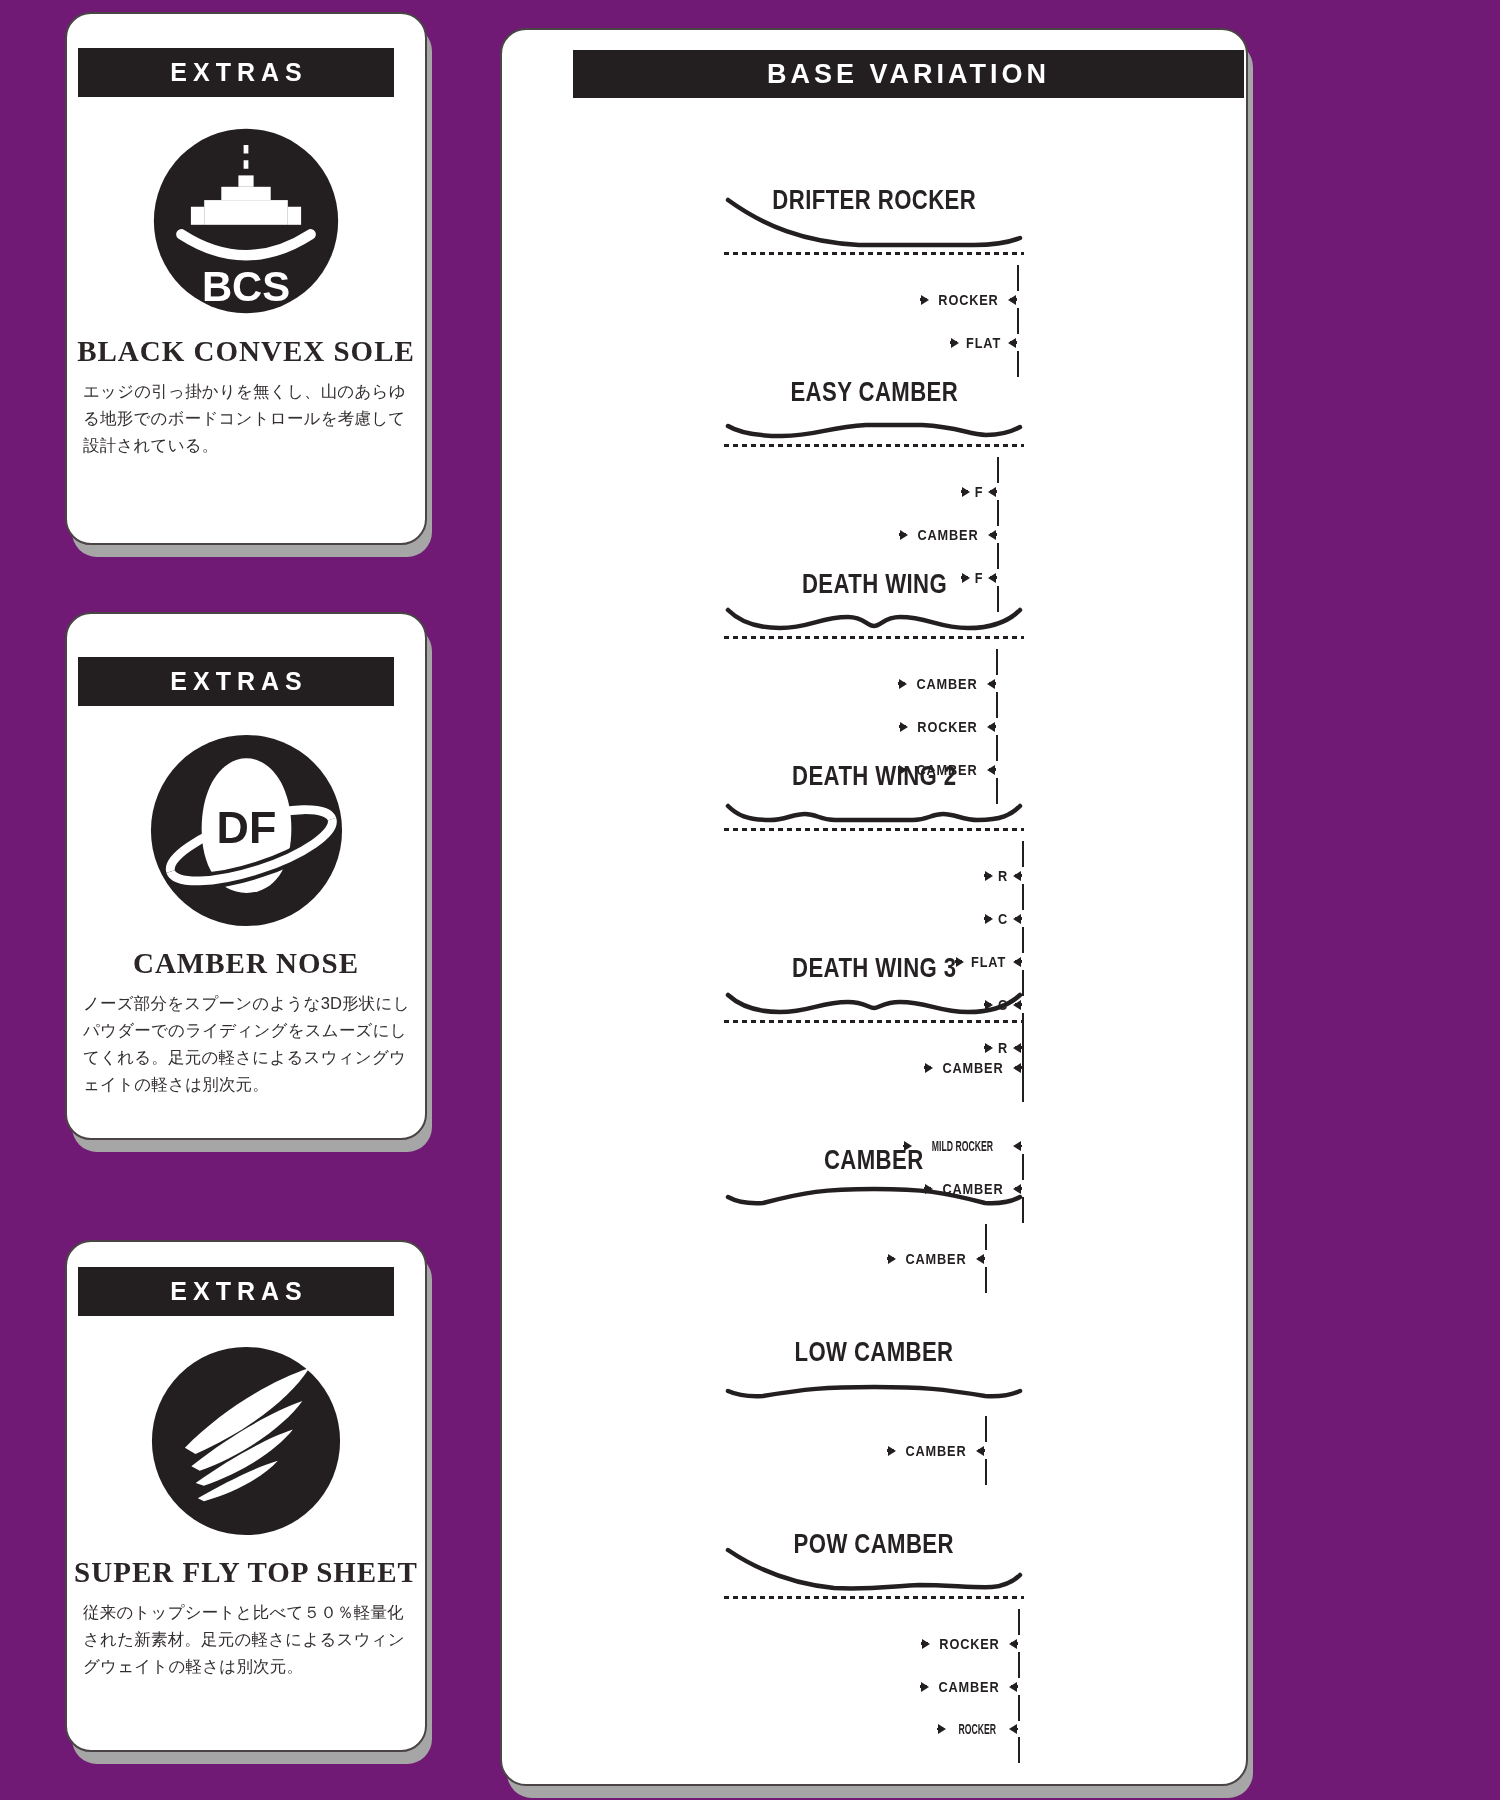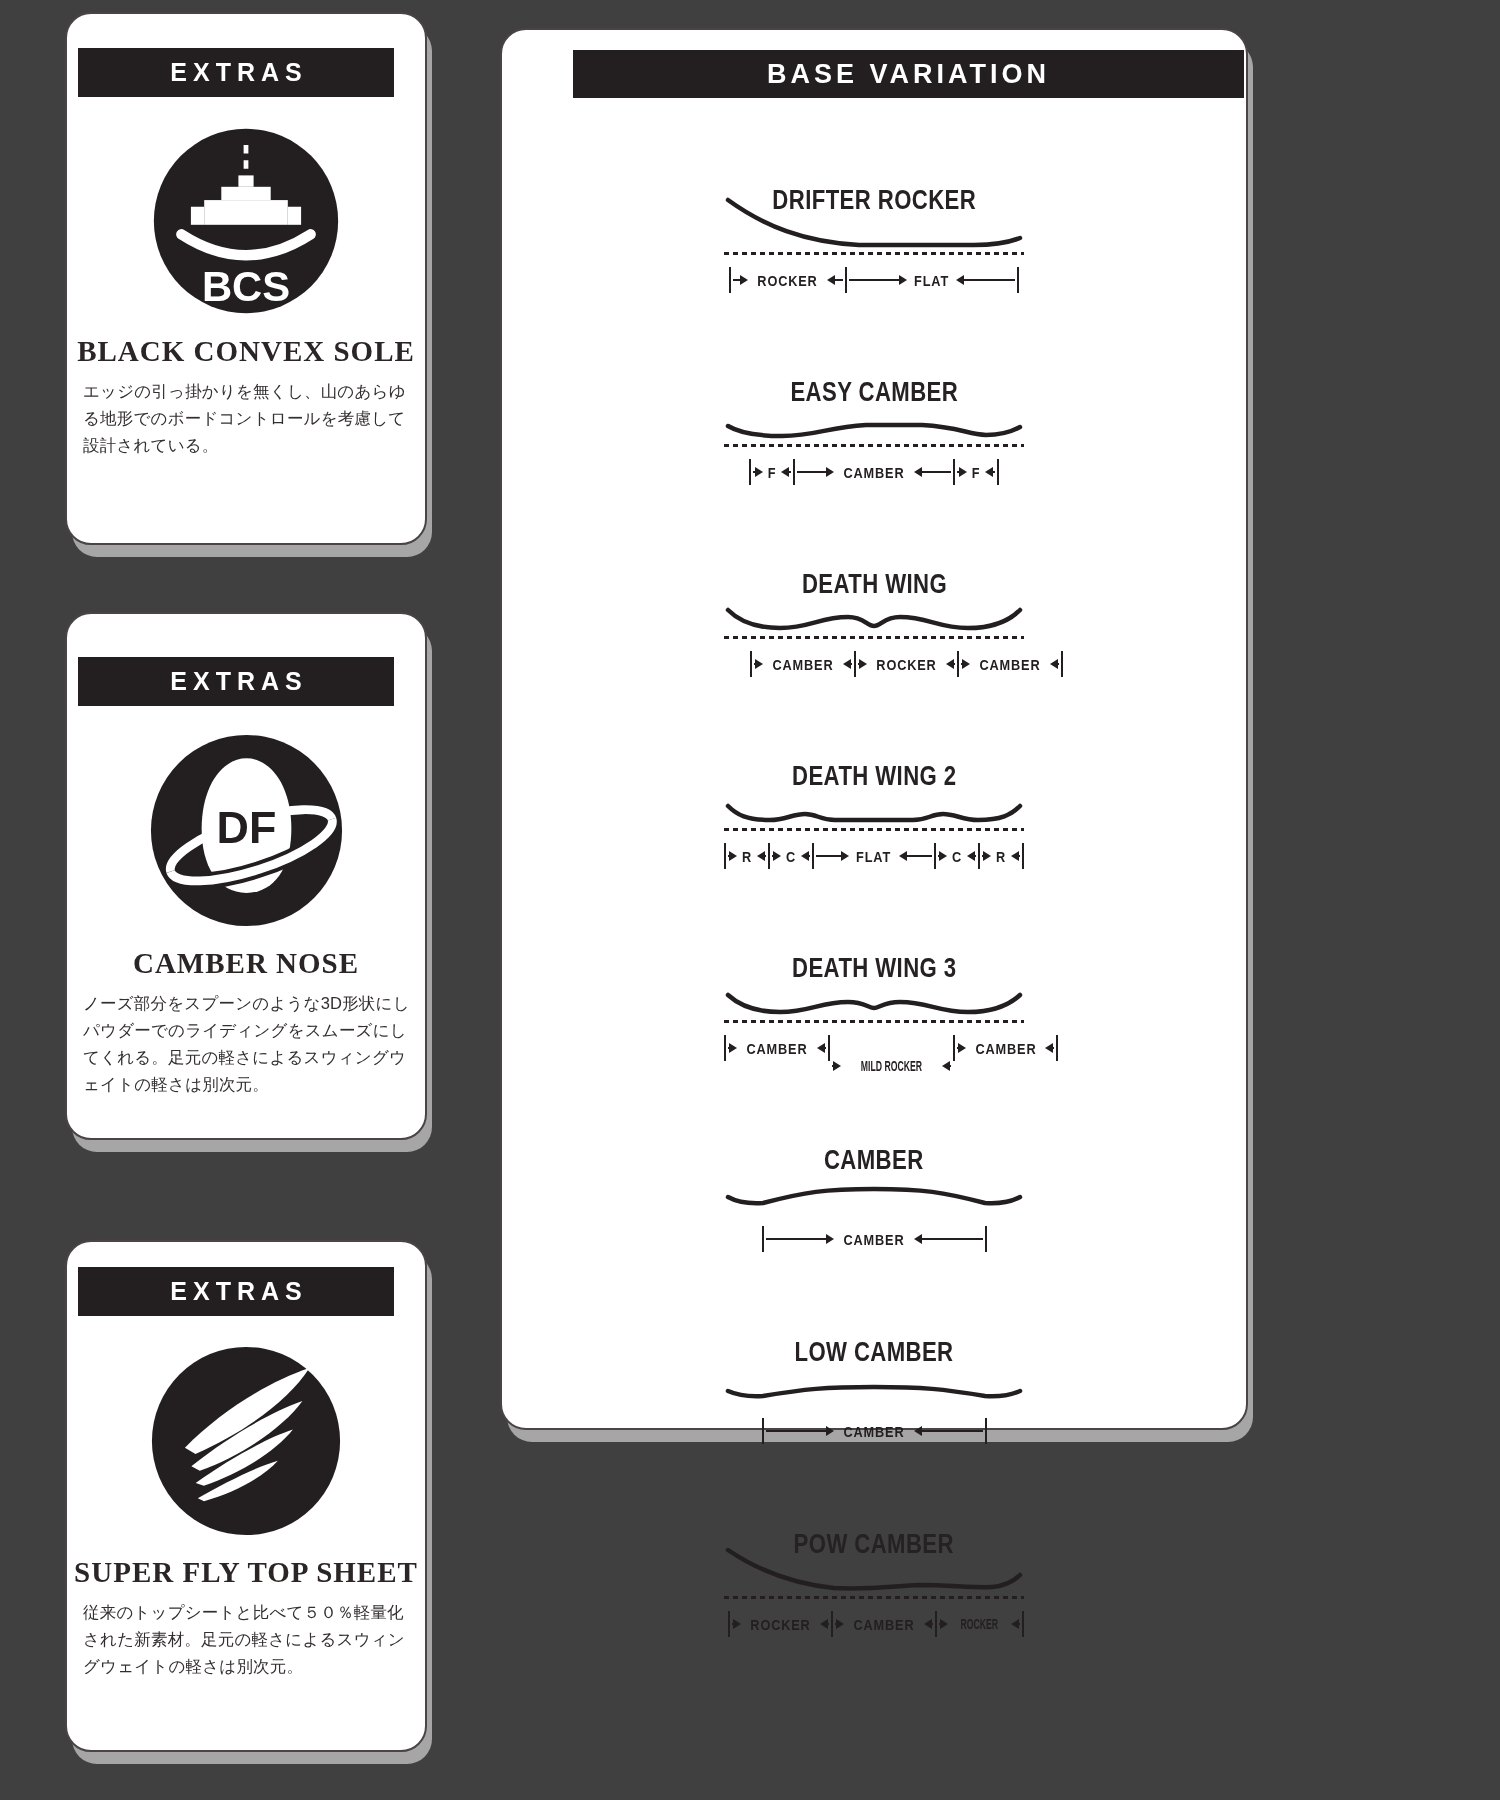--- a/index.html
+++ b/index.html
@@ -1,50 +1,50 @@
 <!DOCTYPE html>
 <html><head>
 <meta charset="utf-8">
 <style>
   html,body{margin:0;padding:0;background:#fff;}
-  .canvas{position:relative;width:1500px;height:1800px;background:#404040;overflow:hidden;
+  .canvas{position:relative;width:1500px;height:1800px;background:#701a75;overflow:hidden;
           font-family:"Liberation Sans","DejaVu Sans",sans-serif;color:#231f20;}
 
   
   .card{position:absolute;left:65px;width:362px;background:#fff;box-sizing:border-box;
         border:2px solid #4a4444;border-radius:26px;box-shadow:6px 13px 0 -1px #a6a6a6;}
   #card1{top:12px;height:533px;}
   #card2{top:612px;height:528px;}
   #card3{top:1240px;height:512px;}
   .exbar{height:49px;background:#231f20;margin:34px 31px 0 11px;
          display:flex;align-items:center;justify-content:center;}
   #card2 .exbar{margin-top:43px;}
   #card3 .exbar{margin-top:25px;}
   .exbar span{color:#fff;font-weight:bold;font-size:25px;letter-spacing:6px;padding-left:6px;}
   .icon-wrap{display:flex;justify-content:center;margin-top:29px;}
   #card2 .icon-wrap{margin-top:27px;}
   .card-title{font-family:"Liberation Serif","DejaVu Serif",serif;font-weight:600;
               font-size:29px;letter-spacing:1px;text-align:center;margin-top:19px;color:#2b2526;}
   .card-desc{font-size:16.5px;line-height:27px;margin:10px 14px 0 16px;color:#332e2f;letter-spacing:.2px;}
 
   
-  #basebox{position:absolute;left:500px;top:28px;width:748px;height:1402px;background:#fff;
+  #basebox{position:absolute;left:500px;top:28px;width:748px;height:1758px;background:#fff;
            box-sizing:border-box;border:2px solid #4a4444;border-radius:26px;
            box-shadow:6px 13px 0 -1px #a6a6a6;}
   .bvbar{height:48px;background:#231f20;margin:20px 2px 0 71px;
          display:flex;align-items:center;justify-content:center;}
   .bvbar span{color:#fff;font-weight:bold;font-size:27px;letter-spacing:4px;}
   #profiles{margin-top:86px;}
   .profile{height:192px;box-sizing:border-box;}
   .p-title{text-align:center;font-weight:bold;font-size:27px;height:32px;line-height:32px;color:#262122;}
   .p-title span{display:inline-block;transform:scaleX(.82);letter-spacing:.5px;white-space:nowrap;}
   .p-curve{width:300px;margin:-26px auto 0;height:60px;}
   .p-dash{width:300px;height:3px;margin:2px auto 0;
           background:repeating-linear-gradient(90deg,#231f20 0 5px,transparent 5px 9px);}
-  .p-labels{margin:10px auto 0;display:flex;align-items:center;height:30px;}
+  .p-labels{margin:10px auto 0;display:flex;align-items:flex-end;height:30px;flex-direction:column;}
   .nodash .p-labels{margin-top:14px;}
   .vbar{width:2px;height:26px;background:#231f20;flex:none;}
   .seg{display:flex;align-items:center;}
   .arr{flex:1;min-width:7px;height:2.5px;background:#231f20;position:relative;margin:0 2px;}
   .arr.r::after{content:"";position:absolute;right:-2px;top:50%;margin-top:-5px;width:0;height:0;
                 border-left:8px solid #231f20;border-top:5px solid transparent;border-bottom:5px solid transparent;}
   .arr.l::before{content:"";position:absolute;left:-2px;top:50%;margin-top:-5px;width:0;height:0;
                 border-right:8px solid #231f20;border-top:5px solid transparent;border-bottom:5px solid transparent;}
   .seg-t{flex:none;font-size:15px;font-weight:bold;letter-spacing:1px;transform:scaleX(.85);
          padding:0 4px;white-space:nowrap;color:#231f20;}

